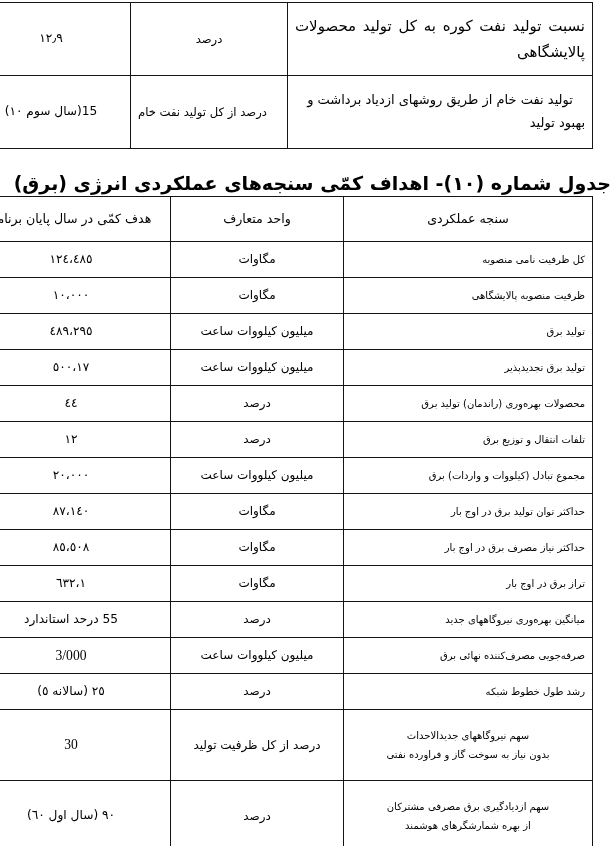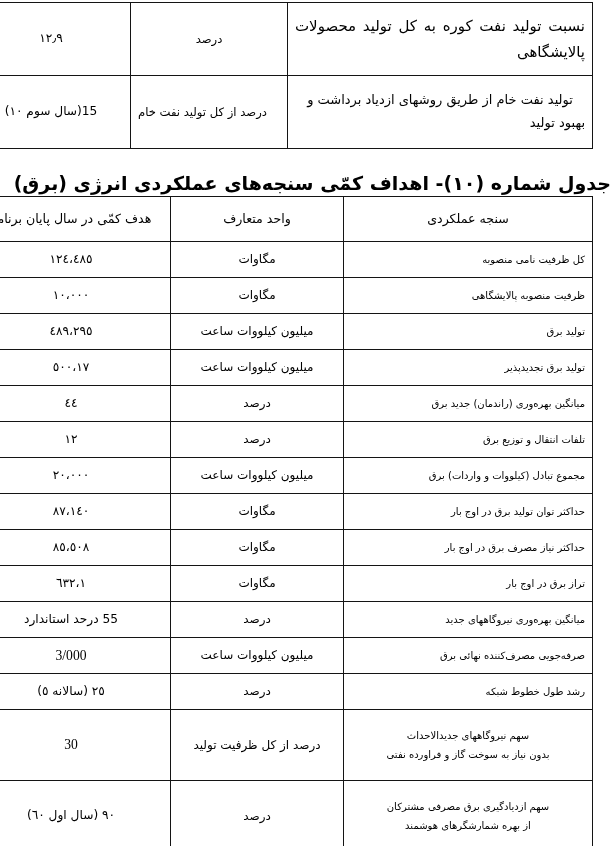--- a/index.html
+++ b/index.html
@@ -184,21 +184,21 @@
         <td class="col-target">٤۸۹،۲۹٥</td>
       </tr>
 
       <tr>
         <td class="col-measure">تولید برق تجدیدپذیر</td>
         <td class="col-unit">میلیون کیلووات ساعت</td>
         <td class="col-target">۱۷،٥۰۰</td>
       </tr>
 
       <tr>
-        <td class="col-measure">میانگین بهره‌وری (راندمان) جدید برق</td>
+        <td class="col-measure">محصولات بهره‌وری (راندمان) تولید برق</td>
         <td class="col-unit">درصد</td>
         <td class="col-target">٤٤</td>
       </tr>
 
       <tr>
         <td class="col-measure">تلفات انتقال و توزیع برق</td>
         <td class="col-unit">درصد</td>
         <td class="col-target">۱۲</td>
       </tr>
 

